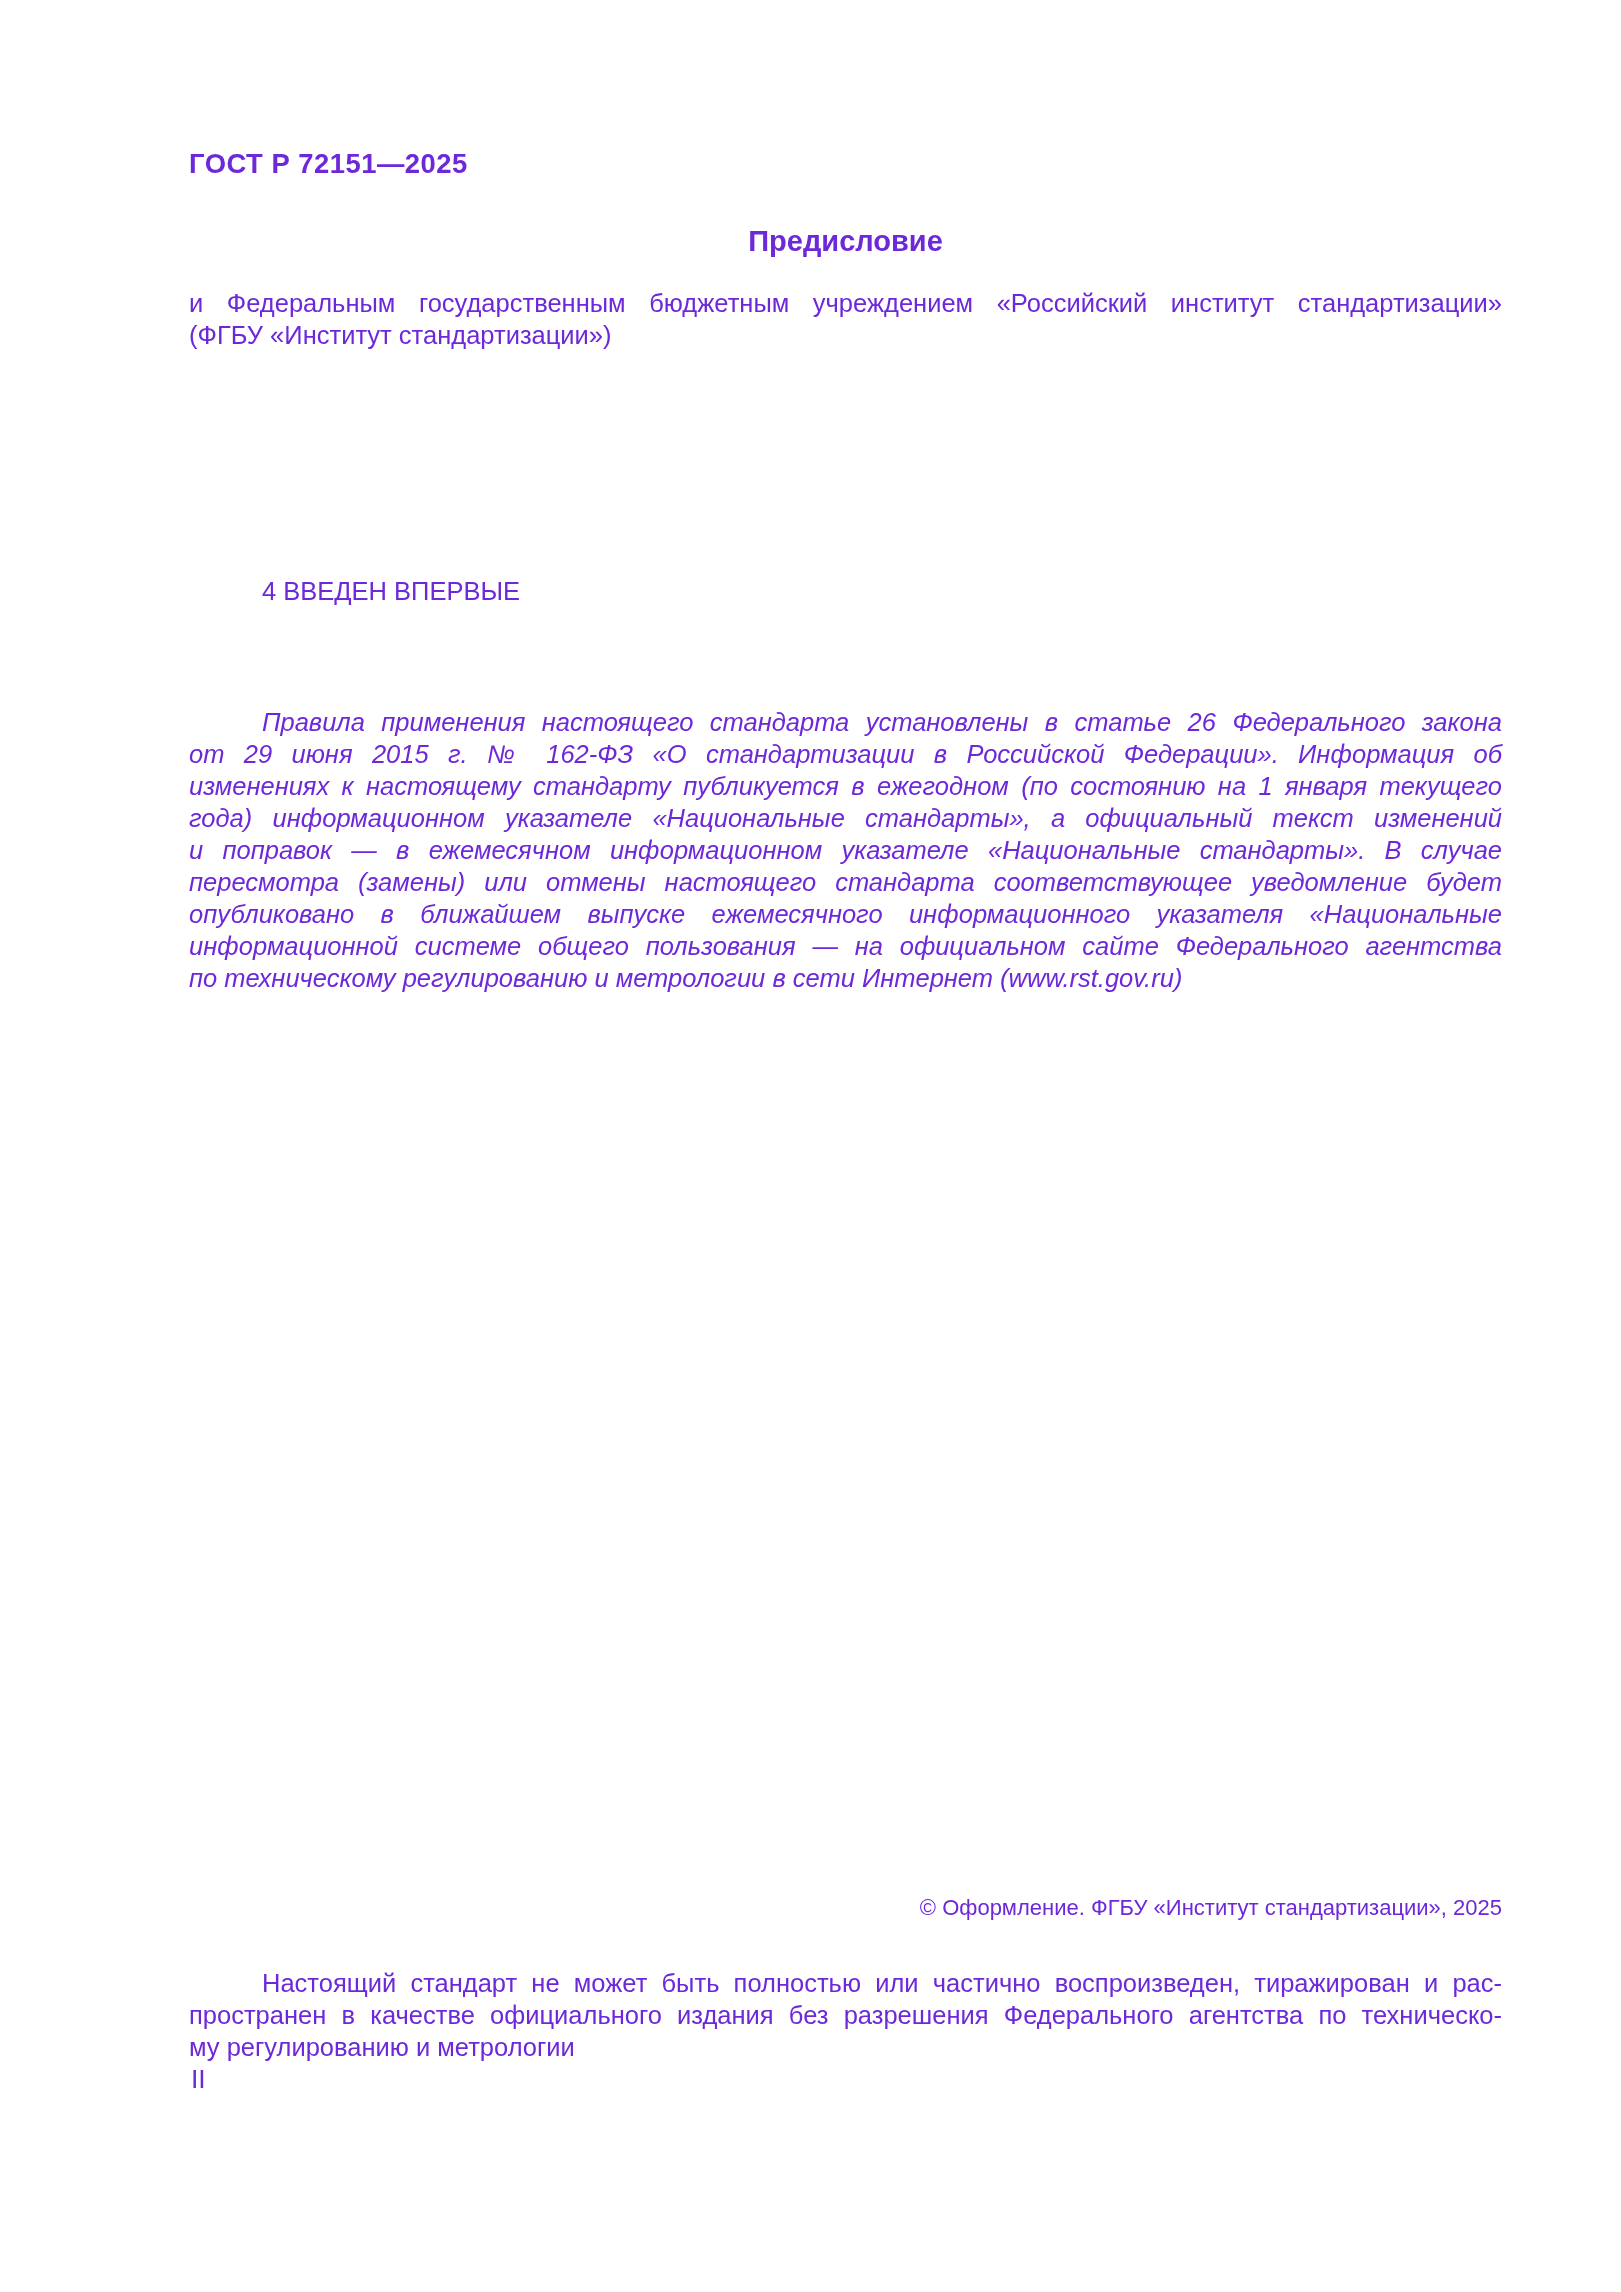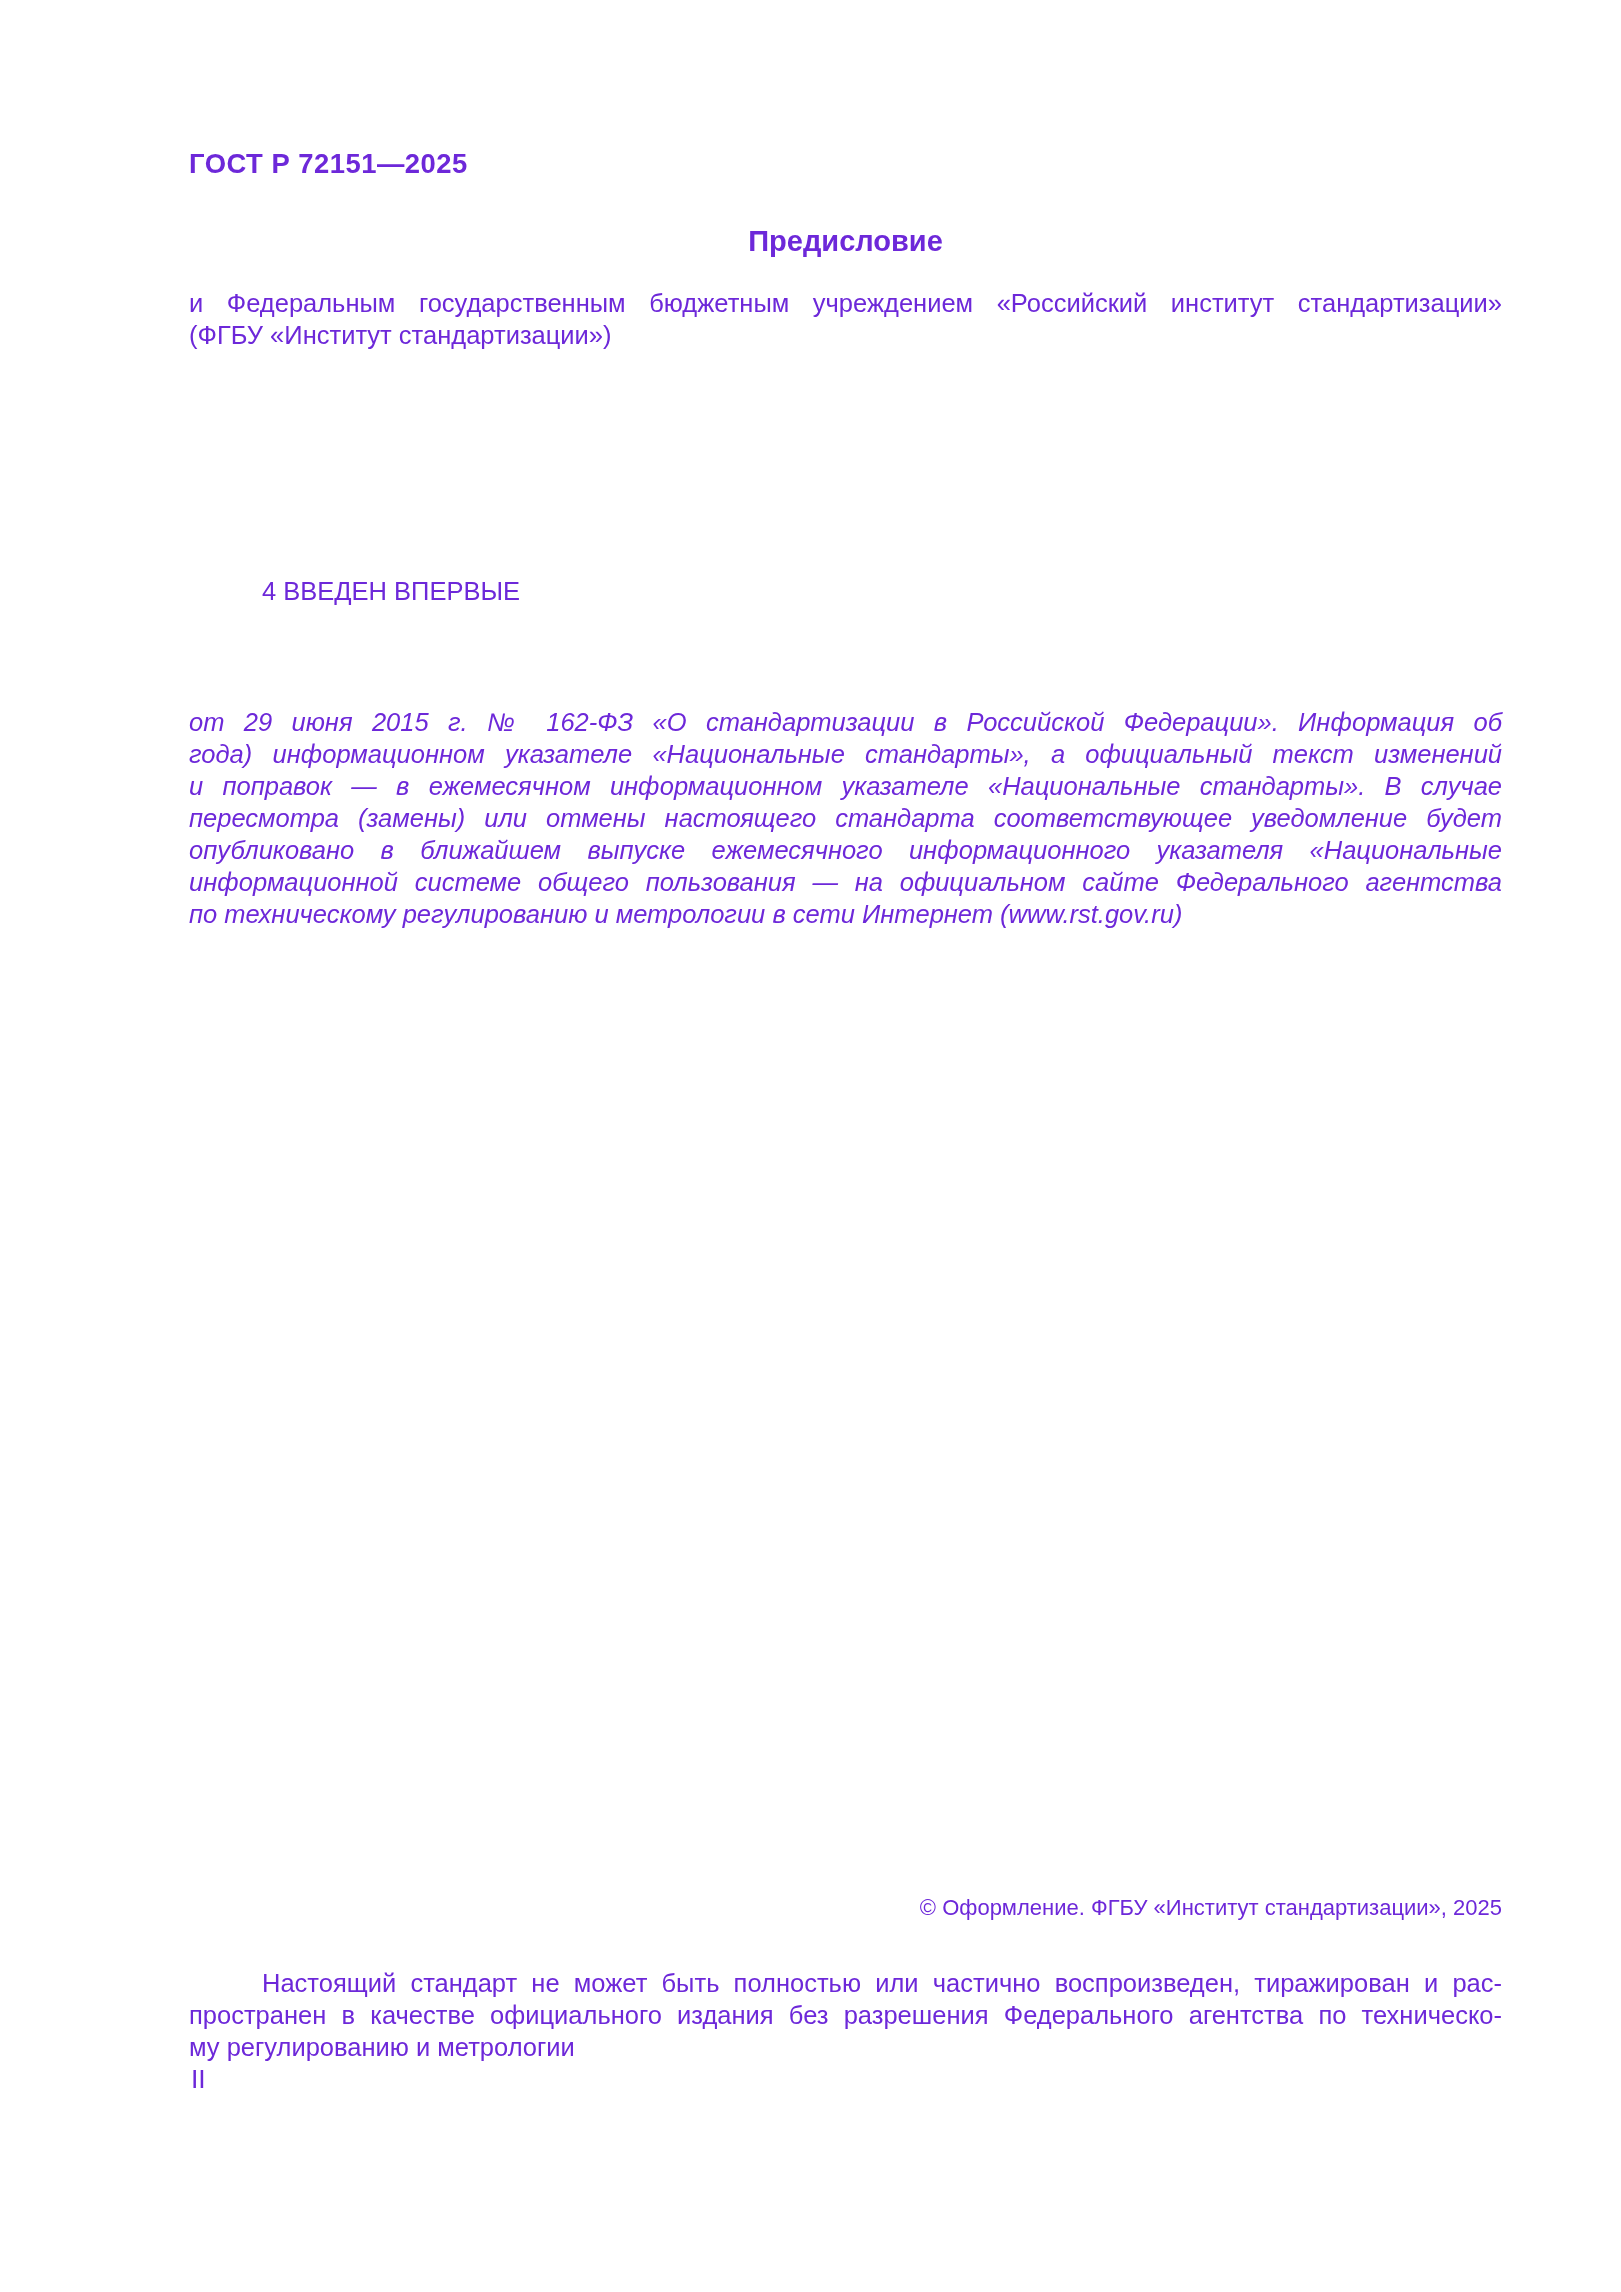--- a/index.html
+++ b/index.html
@@ -74,21 +74,23 @@
     <div class="ln">(ФГБУ «Институт стандартизации»)</div>
   </div>
 
 
 
   <div class="para" style="top:575px">
     <div class="ln ind">4 ВВЕДЕН ВПЕРВЫЕ</div>
   </div>
 
   <div class="para note" style="top:706px">
+    <div class="ln jl ind">Правила применения настоящего стандарта установлены в статье 26 Федерального закона</div>
     <div class="ln jl">от 29 июня 2015 г. № 162-ФЗ «О стандартизации в Российской Федерации». Информация об</div>
+    <div class="ln jl">изменениях к настоящему стандарту публикуется в ежегодном (по состоянию на 1 января текущего</div>
     <div class="ln jl">года) информационном указателе «Национальные стандарты», а официальный текст изменений</div>
     <div class="ln jl">и поправок — в ежемесячном информационном указателе «Национальные стандарты». В случае</div>
     <div class="ln jl">пересмотра (замены) или отмены настоящего стандарта соответствующее уведомление будет</div>
     <div class="ln jl">опубликовано в ближайшем выпуске ежемесячного информационного указателя «Национальные</div>
     <div class="ln jl">информационной системе общего пользования — на официальном сайте Федерального агентства</div>
     <div class="ln">по техническому регулированию и метрологии в сети Интернет (www.rst.gov.ru)</div>
   </div>
 
   <div class="copyright">©  Оформление. ФГБУ «Институт стандартизации», 2025</div>
 

